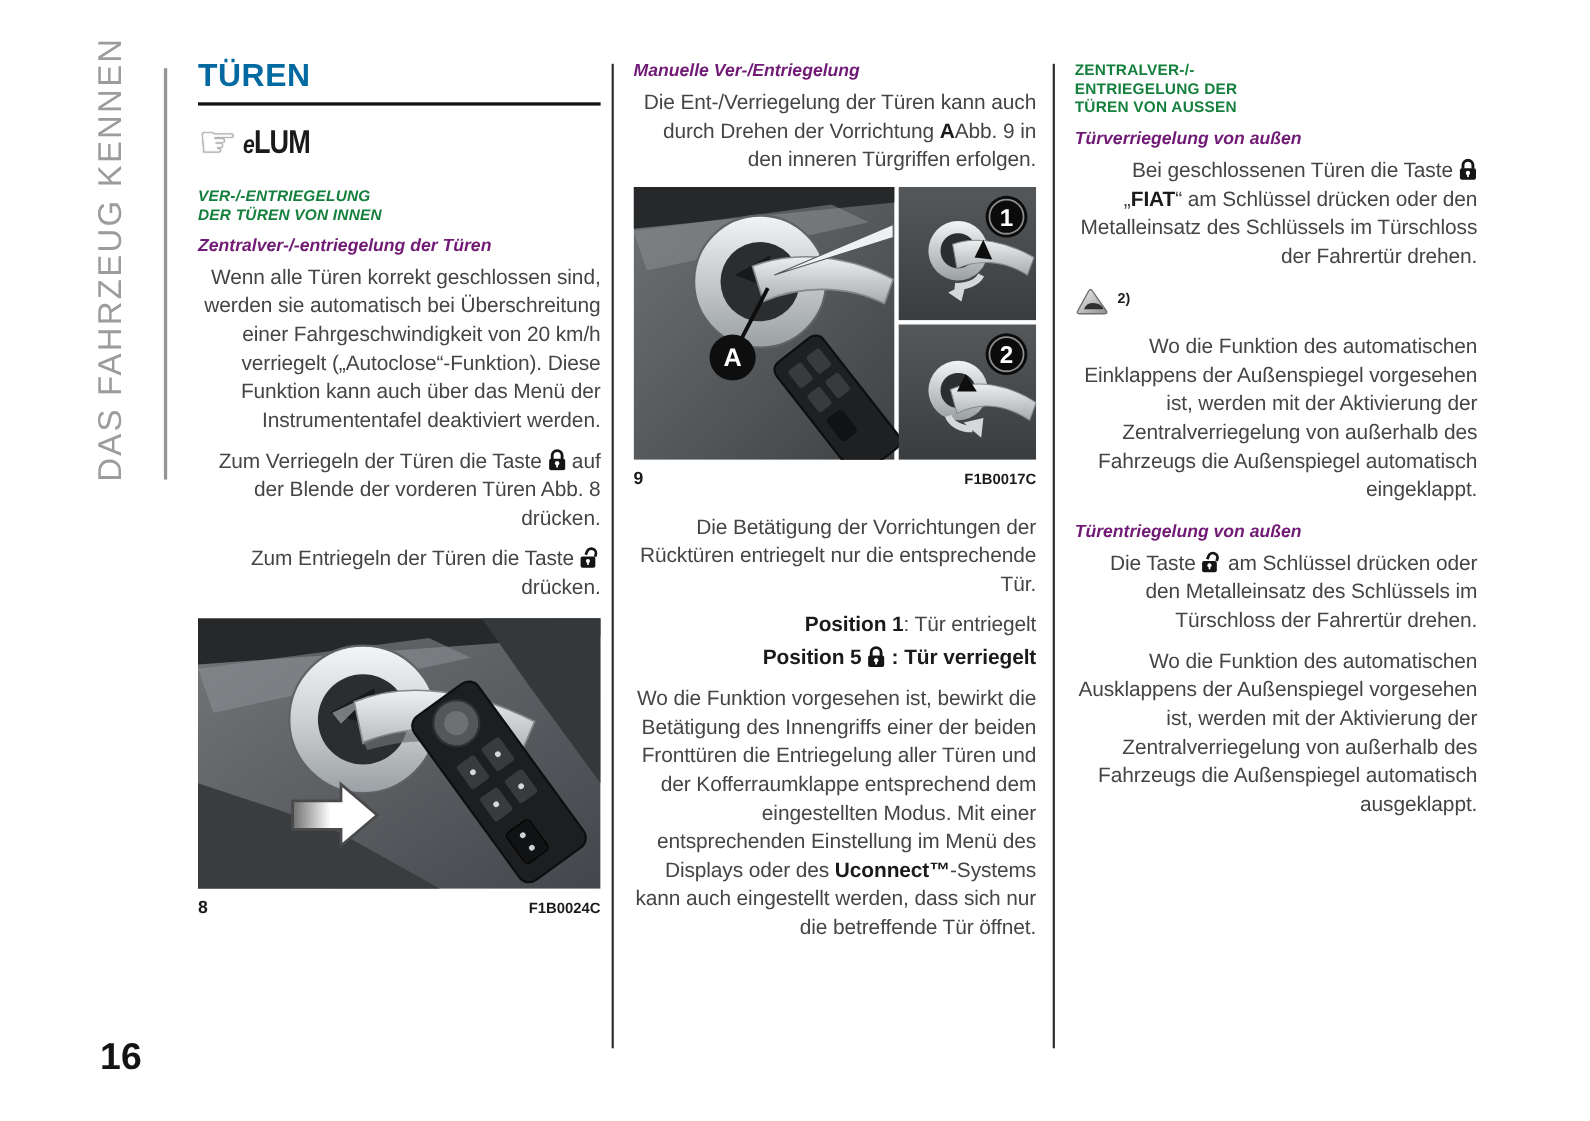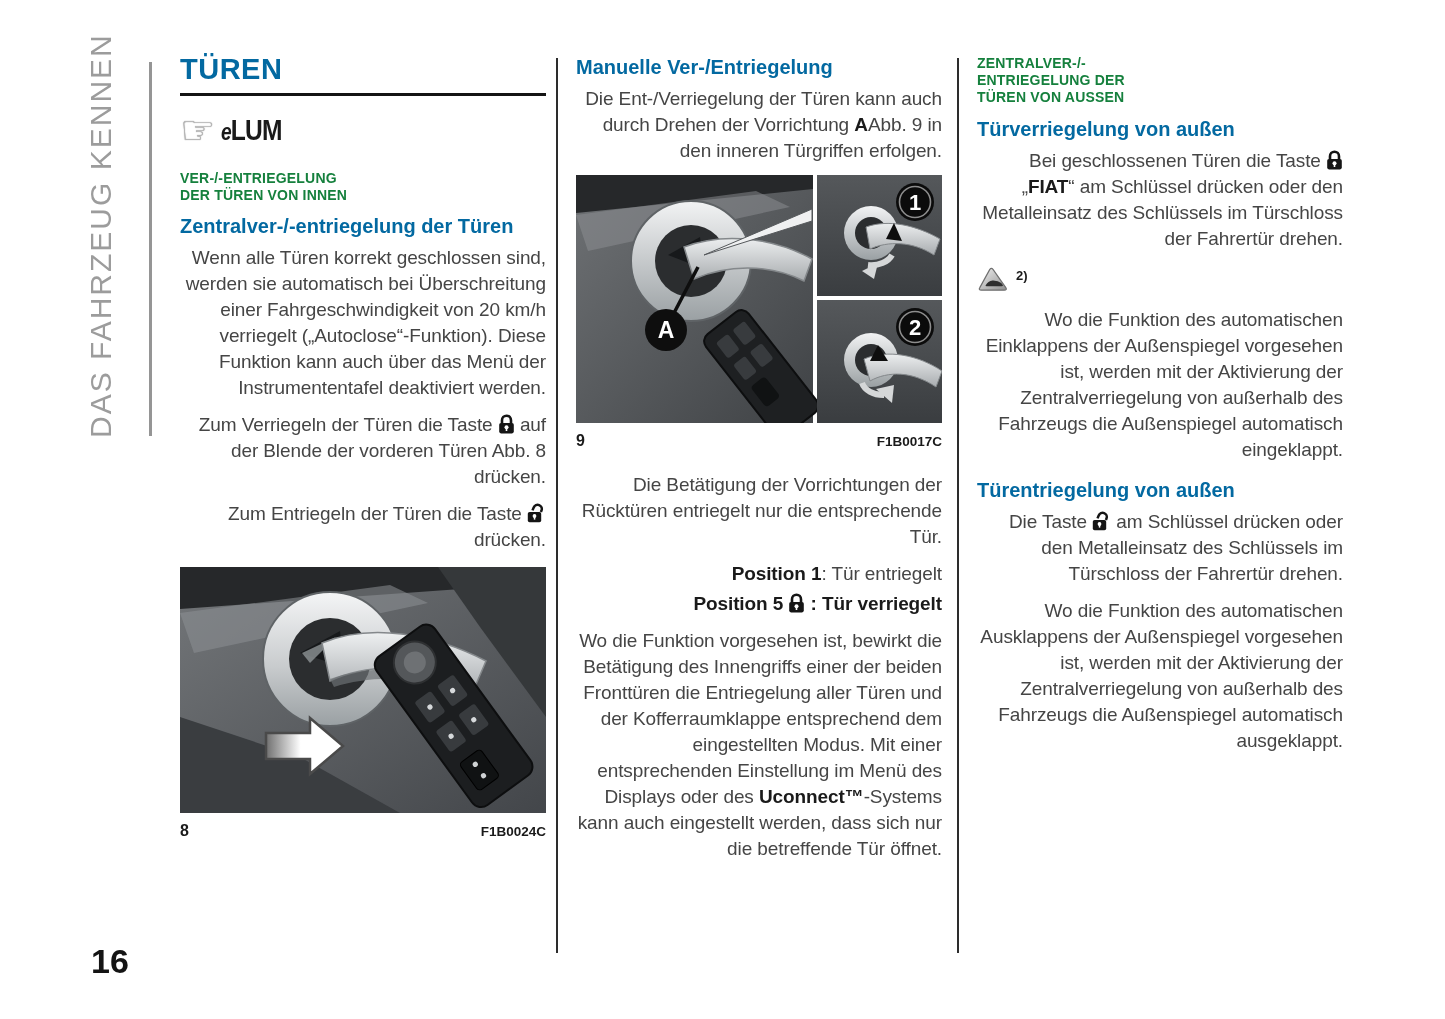--- a/index.html
+++ b/index.html
@@ -22,22 +22,22 @@
   .col-1{left:180px;} .col-2{left:576px;} .col-3{left:977px;}
   .divider{position:absolute;top:58px;width:2px;height:895px;background:#2d2d2d;}
   .divider-1{left:556px;} .divider-2{left:957px;}
   
   h1.page-title{font-size:29px;font-weight:800;letter-spacing:.5px;color:#0369a1;margin:0;line-height:1;}
   .title-rule{height:3px;background:#141414;margin-top:9px;}
   h2.section-heading{
     font-size:14px;line-height:1.2;font-weight:800;color:#15803d;
     margin:0 0 10px 0;white-space:pre-line;letter-spacing:.2px;
   }
-  .col-1 h2.section-heading{margin-top:18px;}
-  h3.sub-heading{font-size:20px;font-weight:700;color:#0369a1;margin:15px 0 6px 0;line-height:1.25;}
+  .col-1 h2.section-heading{margin-top:18px;font-style:italic;}
+  h3.sub-heading{font-size:16px;font-weight:700;color:#701a75;margin:15px 0 6px 0;line-height:1.25;font-style:italic;}
   h3.first{margin-top:0;}
   p.body{font-size:19px;line-height:26px;color:#454545;margin:0 0 11px 0;letter-spacing:-.1px;text-align:right;}
   p.body strong{color:#1a1a1a;}
   .inline-icon{display:inline-block;}
   .inline-icon svg{vertical-align:-3px;}
   
   .elum-row{display:flex;align-items:center;gap:5px;margin:12px 0 0 0;height:44px;}
   .hand-glyph{font-size:40px;line-height:1;color:#b9b9b9;text-shadow:0 0 1px #777;}
   .elum-text{
     display:inline-block;font-size:30px;font-weight:700;color:#1a1a1a;

